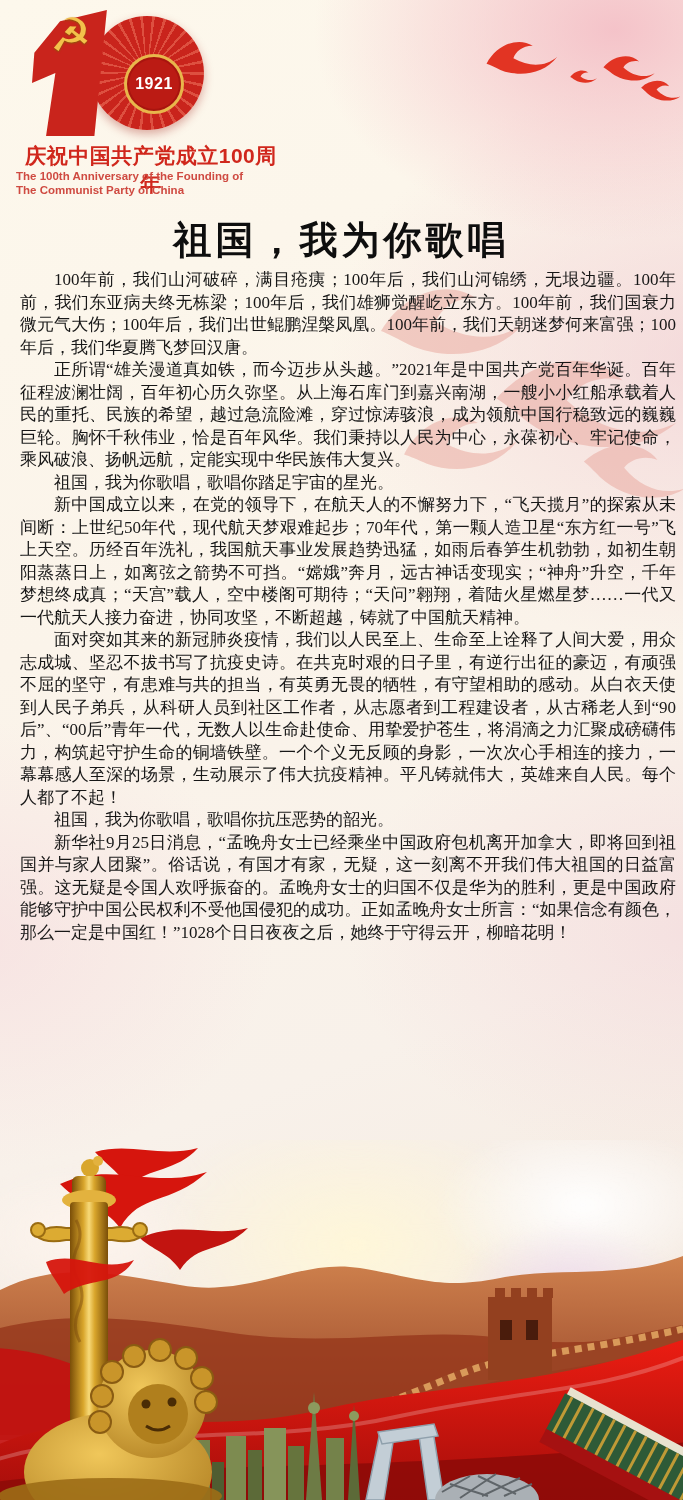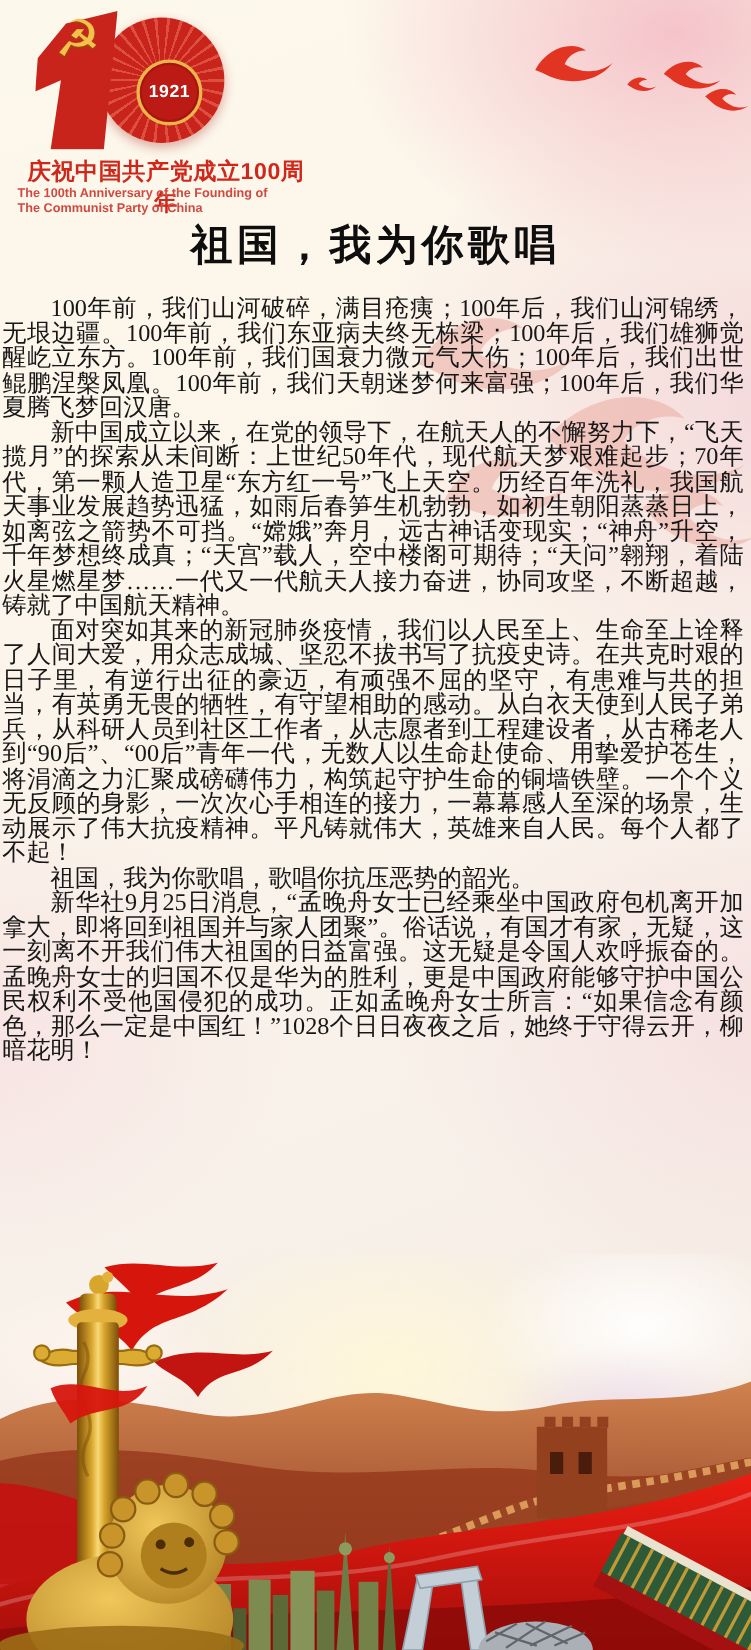--- a/index.html
+++ b/index.html
@@ -32,24 +32,24 @@
   .logo-cn{position:absolute;top:136px;left:0;width:100%;text-align:center;
     color:#d0271c;font:bold 21px "Liberation Sans","DejaVu Sans",sans-serif;letter-spacing:.5px;}
   .logo-en{position:absolute;left:0;width:100%;text-align:left;color:#cf4a41;
     font:bold 11.5px "Liberation Sans","DejaVu Sans",sans-serif;line-height:14px;}
   .en1{top:163px;} .en2{top:177px;}
   
   .birds{position:absolute;left:483px;top:32px;width:200px;height:84px;z-index:3;}
   .birds svg{position:absolute;left:0;top:0;}
   .doves{position:absolute;left:368px;top:278px;width:315px;height:235px;z-index:1;opacity:.5;}
   
-  .title{position:absolute;top:197px;left:0;width:100%;margin:0;text-align:center;z-index:4;
+  .title{position:absolute;top:215px;left:0;width:100%;margin:0;text-align:center;z-index:4;
     font:bold 38px "Liberation Serif","DejaVu Serif",serif;color:#0e0e0e;letter-spacing:4px;}
-  .article{position:absolute;top:269px;left:2px;right:7px;z-index:4;
-    font-size:22px;line-height:22.5px;text-align:justify;color:#171717;}
+  .article{position:absolute;top:269px;left:20px;right:7px;z-index:4;
+    font-size:17px;line-height:22.5px;text-align:justify;color:#171717;}
   .article p{margin:0;text-indent:2em;}
   
   .collage{position:absolute;left:0;top:1140px;width:683px;height:360px;z-index:2;overflow:hidden;}
   .glow{position:absolute;left:140px;top:-30px;width:430px;height:270px;
     background:radial-gradient(closest-side,rgba(255,247,216,.95),rgba(255,247,216,0));filter:blur(2px);}
   .cloud{position:absolute;border-radius:50%;}
   .c1{right:-50px;top:-20px;width:300px;height:170px;
     background:radial-gradient(closest-side,rgba(255,255,255,.95),rgba(255,255,255,0));filter:blur(5px);}
   .c2{right:0px;top:86px;width:230px;height:130px;
     background:radial-gradient(closest-side,rgba(236,216,236,.85),rgba(236,216,236,0));filter:blur(7px);}
@@ -97,20 +97,22 @@
       <use href="#bird" x="0" y="4" width="74" height="46" transform="rotate(-8 37 27)"></use>
       <use href="#bird" x="86" y="36" width="28" height="18"></use>
       <use href="#bird" x="118" y="20" width="54" height="34" transform="rotate(4 145 37)"></use>
       <use href="#bird" x="156" y="46" width="42" height="26" transform="rotate(10 177 59)"></use>
     </svg>
   </div>
 
   <h1 class="title">祖国，我为你歌唱</h1>
   <main class="article">
       <p>100年前，我们山河破碎，满目疮痍；100年后，我们山河锦绣，无垠边疆。100年前，我们东亚病夫终无栋梁；100年后，我们雄狮觉醒屹立东方。100年前，我们国衰力微元气大伤；100年后，我们出世鲲鹏涅槃凤凰。100年前，我们天朝迷梦何来富强；100年后，我们华夏腾飞梦回汉唐。</p>
+      <p>正所谓“雄关漫道真如铁，而今迈步从头越。”2021年是中国共产党百年华诞。百年征程波澜壮阔，百年初心历久弥坚。从上海石库门到嘉兴南湖，一艘小小红船承载着人民的重托、民族的希望，越过急流险滩，穿过惊涛骇浪，成为领航中国行稳致远的巍巍巨轮。胸怀千秋伟业，恰是百年风华。我们秉持以人民为中心，永葆初心、牢记使命，乘风破浪、扬帆远航，定能实现中华民族伟大复兴。</p>
+      <p>祖国，我为你歌唱，歌唱你踏足宇宙的星光。</p>
       <p>新中国成立以来，在党的领导下，在航天人的不懈努力下，“飞天揽月”的探索从未间断：上世纪50年代，现代航天梦艰难起步；70年代，第一颗人造卫星“东方红一号”飞上天空。历经百年洗礼，我国航天事业发展趋势迅猛，如雨后春笋生机勃勃，如初生朝阳蒸蒸日上，如离弦之箭势不可挡。“嫦娥”奔月，远古神话变现实；“神舟”升空，千年梦想终成真；“天宫”载人，空中楼阁可期待；“天问”翱翔，着陆火星燃星梦……一代又一代航天人接力奋进，协同攻坚，不断超越，铸就了中国航天精神。</p>
       <p>面对突如其来的新冠肺炎疫情，我们以人民至上、生命至上诠释了人间大爱，用众志成城、坚忍不拔书写了抗疫史诗。在共克时艰的日子里，有逆行出征的豪迈，有顽强不屈的坚守，有患难与共的担当，有英勇无畏的牺牲，有守望相助的感动。从白衣天使到人民子弟兵，从科研人员到社区工作者，从志愿者到工程建设者，从古稀老人到“90后”、“00后”青年一代，无数人以生命赴使命、用挚爱护苍生，将涓滴之力汇聚成磅礴伟力，构筑起守护生命的铜墙铁壁。一个个义无反顾的身影，一次次心手相连的接力，一幕幕感人至深的场景，生动展示了伟大抗疫精神。平凡铸就伟大，英雄来自人民。每个人都了不起！</p>
       <p>祖国，我为你歌唱，歌唱你抗压恶势的韶光。</p>
       <p>新华社9月25日消息，“孟晚舟女士已经乘坐中国政府包机离开加拿大，即将回到祖国并与家人团聚”。俗话说，有国才有家，无疑，这一刻离不开我们伟大祖国的日益富强。这无疑是令国人欢呼振奋的。孟晚舟女士的归国不仅是华为的胜利，更是中国政府能够守护中国公民权利不受他国侵犯的成功。正如孟晚舟女士所言：“如果信念有颜色，那么一定是中国红！”1028个日日夜夜之后，她终于守得云开，柳暗花明！</p>
     </main>
 
   <div class="collage">
     <div class="glow"></div>
     <div class="cloud c1"></div>
     <div class="cloud c2"></div>

